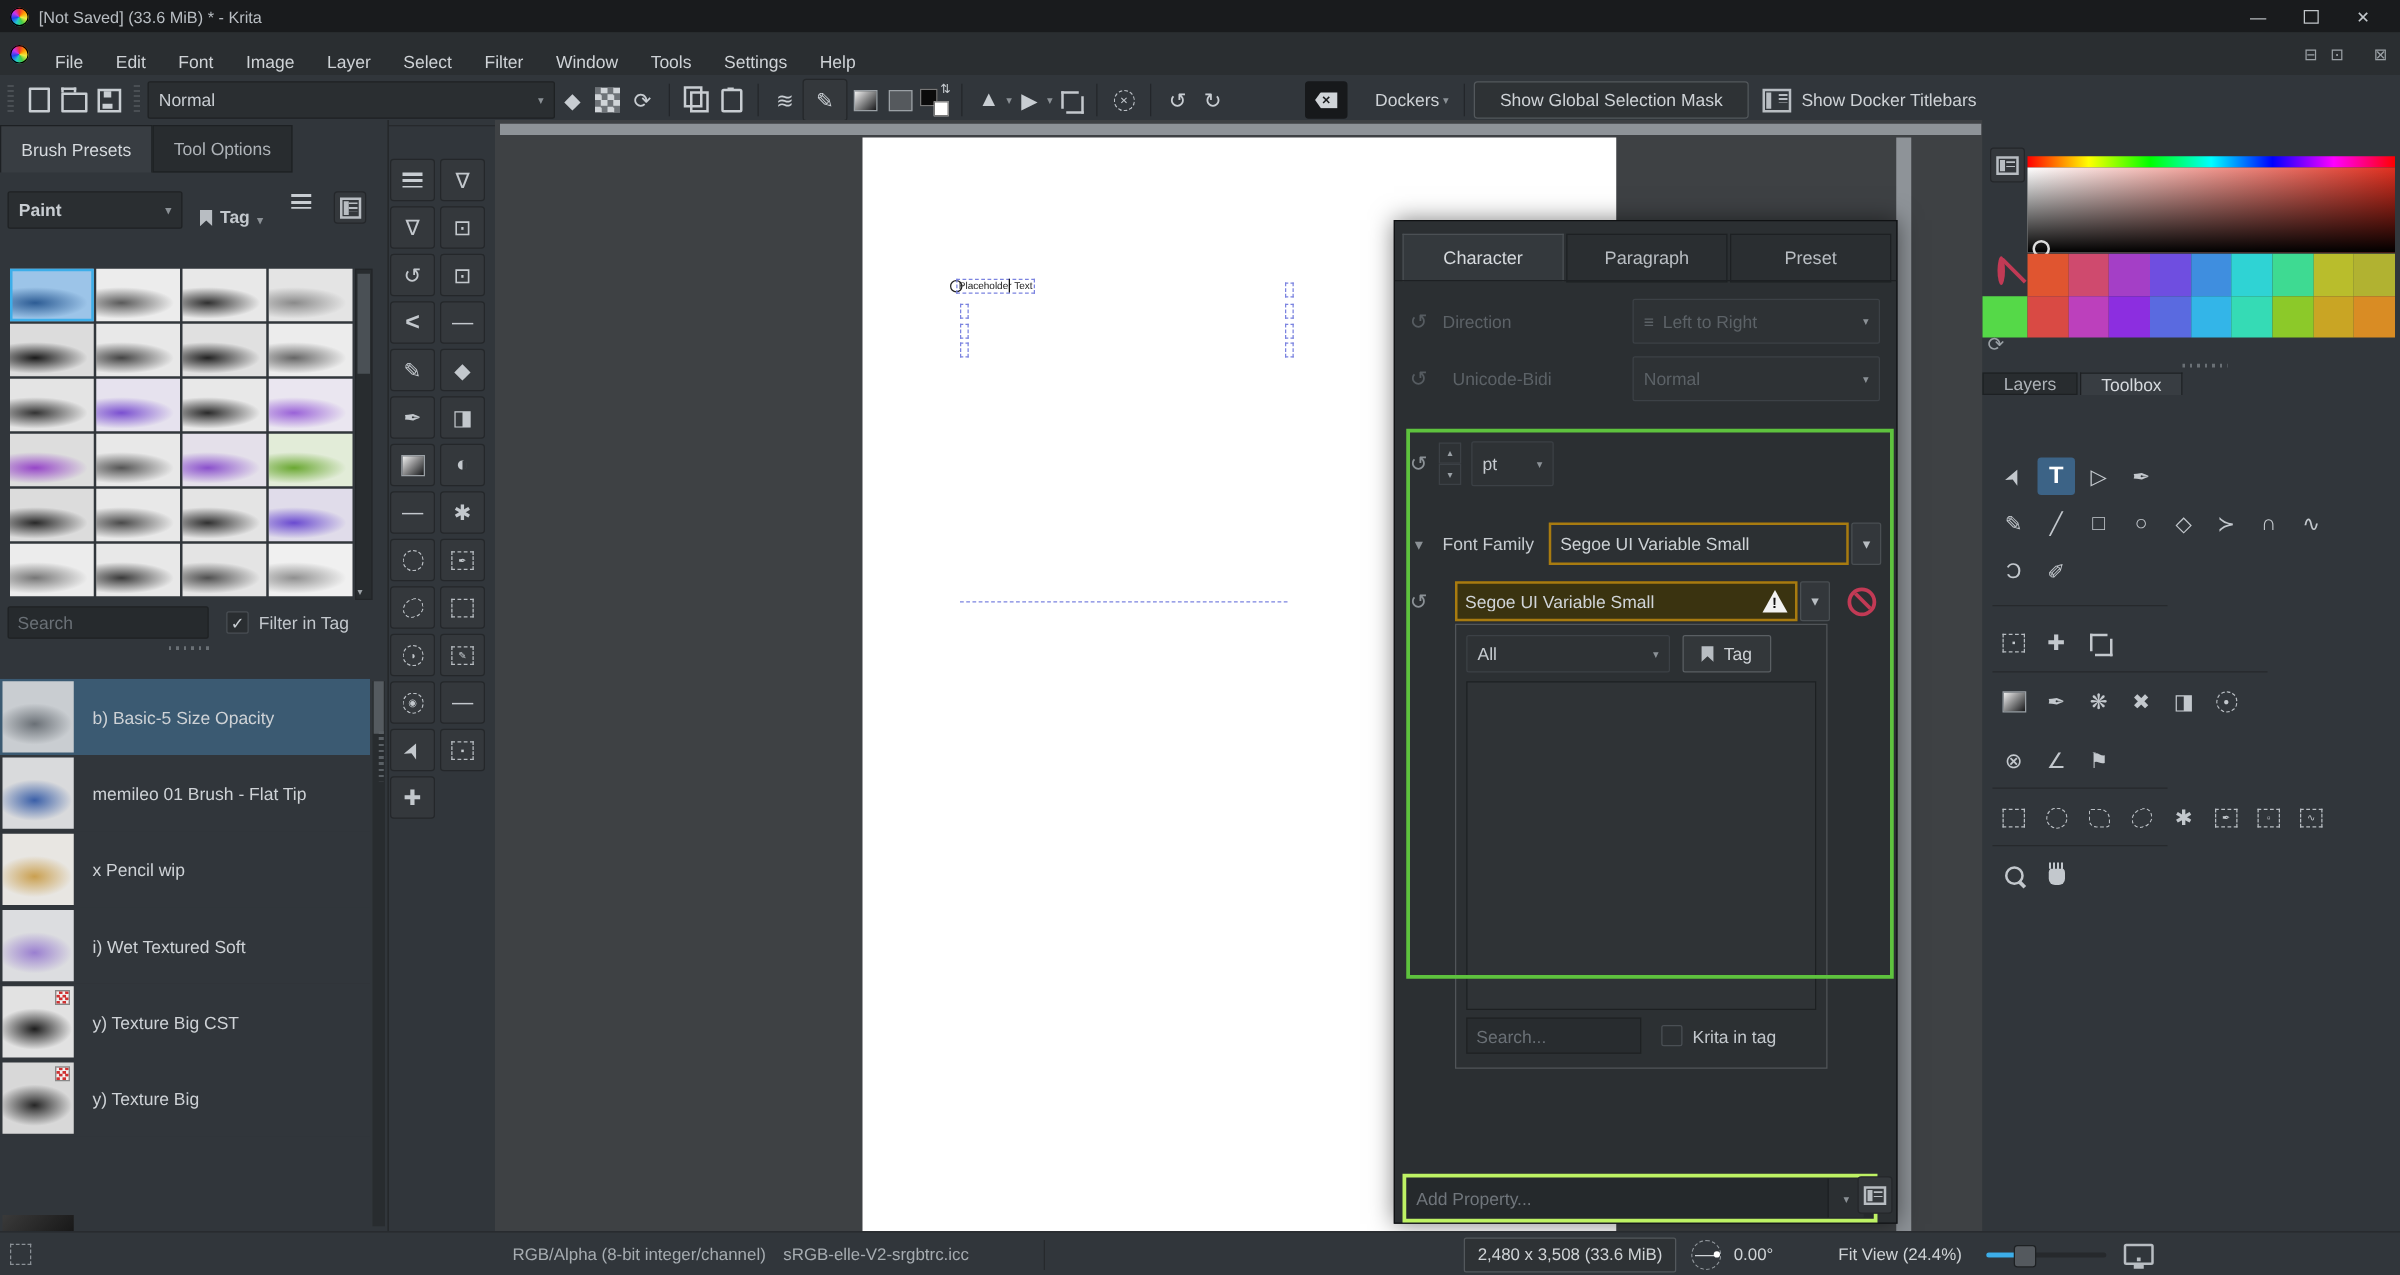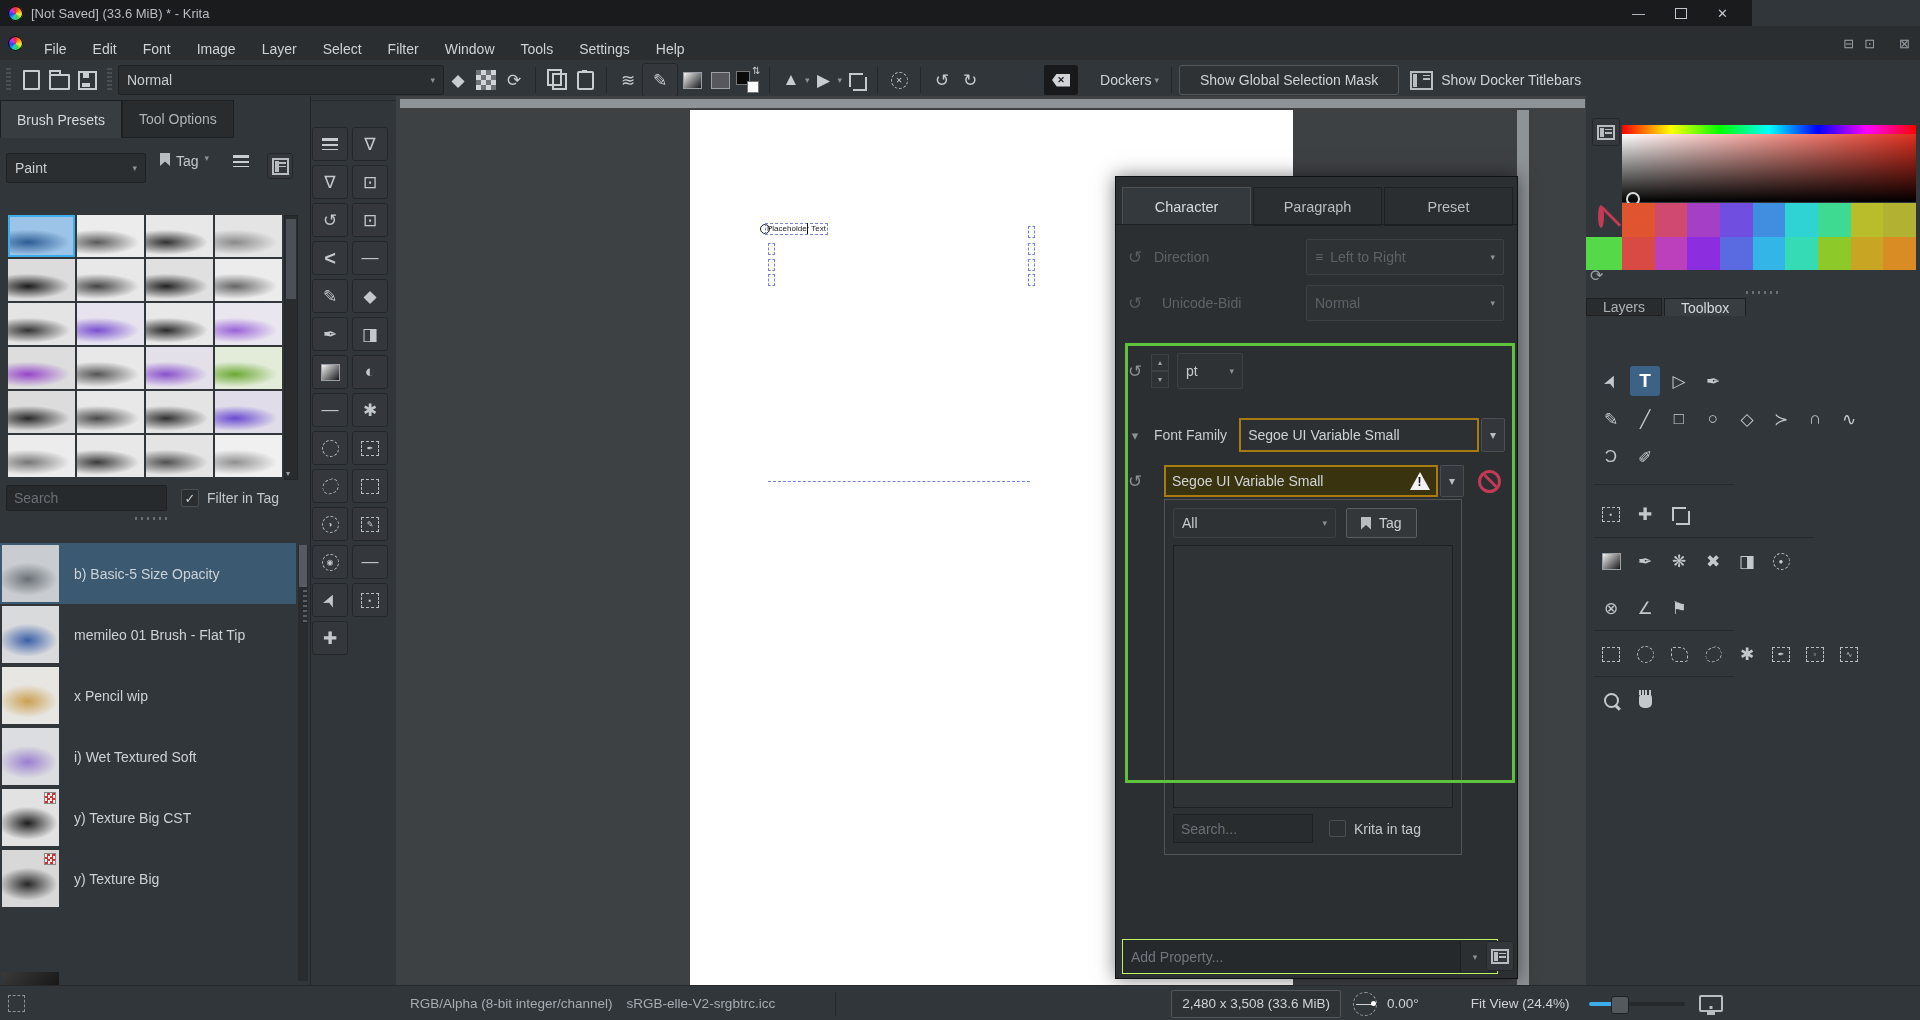--- a/index.html
+++ b/index.html
@@ -4,21 +4,21 @@
 <style>
   html,body{margin:0;padding:0;}
   body{width:1920px;height:1020px;background:#2b2f32;font-family:"Liberation Sans",sans-serif;
        color:#cfd3d6;overflow:hidden;}
   #root{position:relative;width:1920px;height:1020px;background:#31363b;}
   .abs{position:absolute;}
   input{font-family:"Liberation Sans",sans-serif;outline:none;}
   input::placeholder{color:#6a7076;}
 
   
-  .titlebar{left:0;top:0;width:1752px;height:26px;background:#191b1d;display:flex;align-items:center;}
+  .titlebar{left:0;top:0;width:1920px;height:26px;background:#191b1d;display:flex;align-items:center;}
   .krita-logo{width:15px;height:15px;border-radius:50%;margin:0 8px 0 8px;
     background:conic-gradient(#e33,#f90,#ee4,#4c4,#2cc,#24e,#c3e,#e33);box-shadow:0 0 0 1px #000 inset;}
   .title-text{font-size:13px;color:#b9bec3;}
   .win-controls{margin-left:auto;display:flex;align-items:center;gap:30px;padding-right:24px;color:#c2c7cb;font-size:13px;}
   .maxbox{width:10px;height:9px;border:1.5px solid #c2c7cb;display:inline-block;}
 
   
   .menubar{left:0;top:26px;width:1920px;height:34px;background:#2a2e31;display:flex;align-items:center;border-bottom:1px solid #222527;}
   .menu-items{display:flex;align-items:center;}
   .mi{padding:0 13px;font-size:14px;color:#ced2d6;cursor:default;margin-top:12px;}
@@ -92,21 +92,21 @@
   .monitor::before{content:'';position:absolute;left:50%;bottom:-5px;transform:translateX(-50%);width:8px;height:3px;background:#b8bdc2;}
   .monitor::after{content:'';position:absolute;left:50%;bottom:1px;transform:translateX(-50%);width:3px;height:3px;background:#b8bdc2;}
   .dashbox{width:15px;height:15px;border:1.6px dashed #8b9196;}
 
   
   .leftpanel{left:0;top:96px;width:310px;height:889px;background:#31363b;border-right:1px solid #222527;}
   .ptabs{position:absolute;left:0;top:4px;display:flex;height:38px;}
   .ptab{padding:0 16px;display:flex;align-items:center;font-size:14px;border:1px solid #1d2023;}
   .ptab.on{background:#383d42;color:#d6dade;border-bottom:none;}
   .ptab.off{background:#282c2f;color:#aeb3b8;}
-  .lprow{position:absolute;display:flex;align-items:flex-start;}
+  .lprow{position:absolute;display:flex;align-items:flex-end;font-weight:bold;}
   .tagcombo{gap:6px;}
   .iconbtn{width:24px;height:24px;display:flex;align-items:center;justify-content:center;background:#34383c;border:1px solid #24272a;border-radius:3px;}
   .pgrid{position:absolute;left:8px;top:119px;display:grid;grid-template-columns:repeat(4,67px);gap:2px;}
   .tile{width:67px;height:42px;background:
      radial-gradient(60px 18px at 30% 65%,var(--b),transparent 70%),
      linear-gradient(135deg,var(--a),var(--a));}
   .tile.sel{outline:2px solid #3daee9;outline-offset:-2px;}
   .gsb{position:absolute;left:284px;top:119px;width:12px;height:263px;background:#282c2f;border:1px solid #222528;}
   .gsb .h{position:absolute;left:1px;right:1px;top:3px;height:80px;background:#4a5055;}
   .gsb .dn{position:absolute;left:1px;bottom:1px;font-size:8px;color:#9aa0a5;}
@@ -171,21 +171,21 @@
   .ffcombo{width:222px;height:30px;background:#2c3033;display:flex;align-items:center;padding:0 7px;font-size:14px;color:#cdd2d6;}
   .sqbtn{width:22px;height:32px;background:#33373b;border:1px solid #4a4f53;border-radius:2px;display:flex;align-items:center;
          justify-content:center;color:#b8bdc2;font-size:12px;margin-left:2px;}
   .fontedit{width:258px;height:28px;background:#3a3310;color:#d0d4d8;border:2px solid #a87b10;font-size:14px;padding:0 6px;}
   .popup{position:absolute;left:48px;top:322px;width:296px;height:354px;background:#2c3033;border:1px solid #515559;z-index:6;}
   .plist{position:absolute;left:8px;top:45px;width:278px;height:261px;background:#2f3336;border:1px solid #1d2022;}
   .tagbtn{height:28px;border:1px solid #5a5f63;border-radius:2px;background:#33373a;display:flex;align-items:center;gap:8px;
           padding:0 14px;font-size:14px;color:#ced2d6;}
   .psearch{width:124px;height:27px;background:#282c2f;border:1px solid #1e2123;color:#c8cdd2;font-size:14px;padding:0 7px;}
   .pchk{width:15px;height:15px;background:#2c3033;border:1px solid #4a4f54;border-radius:2px;}
-  .addprop{position:absolute;left:6px;top:762px;width:358px;height:33px;background:#25292c;border:1px solid #bef264;
+  .addprop{position:absolute;left:6px;top:762px;width:358px;height:33px;background:#25292c;border:3px solid #bef264;
          display:flex;align-items:center;font-size:14px;color:#70767c;padding:0 8px;}
   .addcaret{margin-left:auto;width:28px;height:31px;border-left:1px solid #1b1e21;display:flex;align-items:center;justify-content:center;background:#2b2f32;}
   .greenrect{left:1125px;top:343px;width:384px;height:434px;border:3.5px solid #5ec23e;z-index:9;pointer-events:none;}
 
   
   .rightpanel{left:1586px;top:96px;width:334px;height:889px;background:#31363b;}
   .huebar{position:absolute;left:36px;top:29px;width:294px;height:9px;
       background:linear-gradient(90deg,#f00,#ff0,#0f0,#0ff,#00f,#f0f,#f00);}
   .svbox{position:absolute;left:36px;top:38px;width:294px;height:68px;
       background:linear-gradient(to bottom,rgba(0,0,0,0),#000),linear-gradient(to right,#fff,#e03020);}

